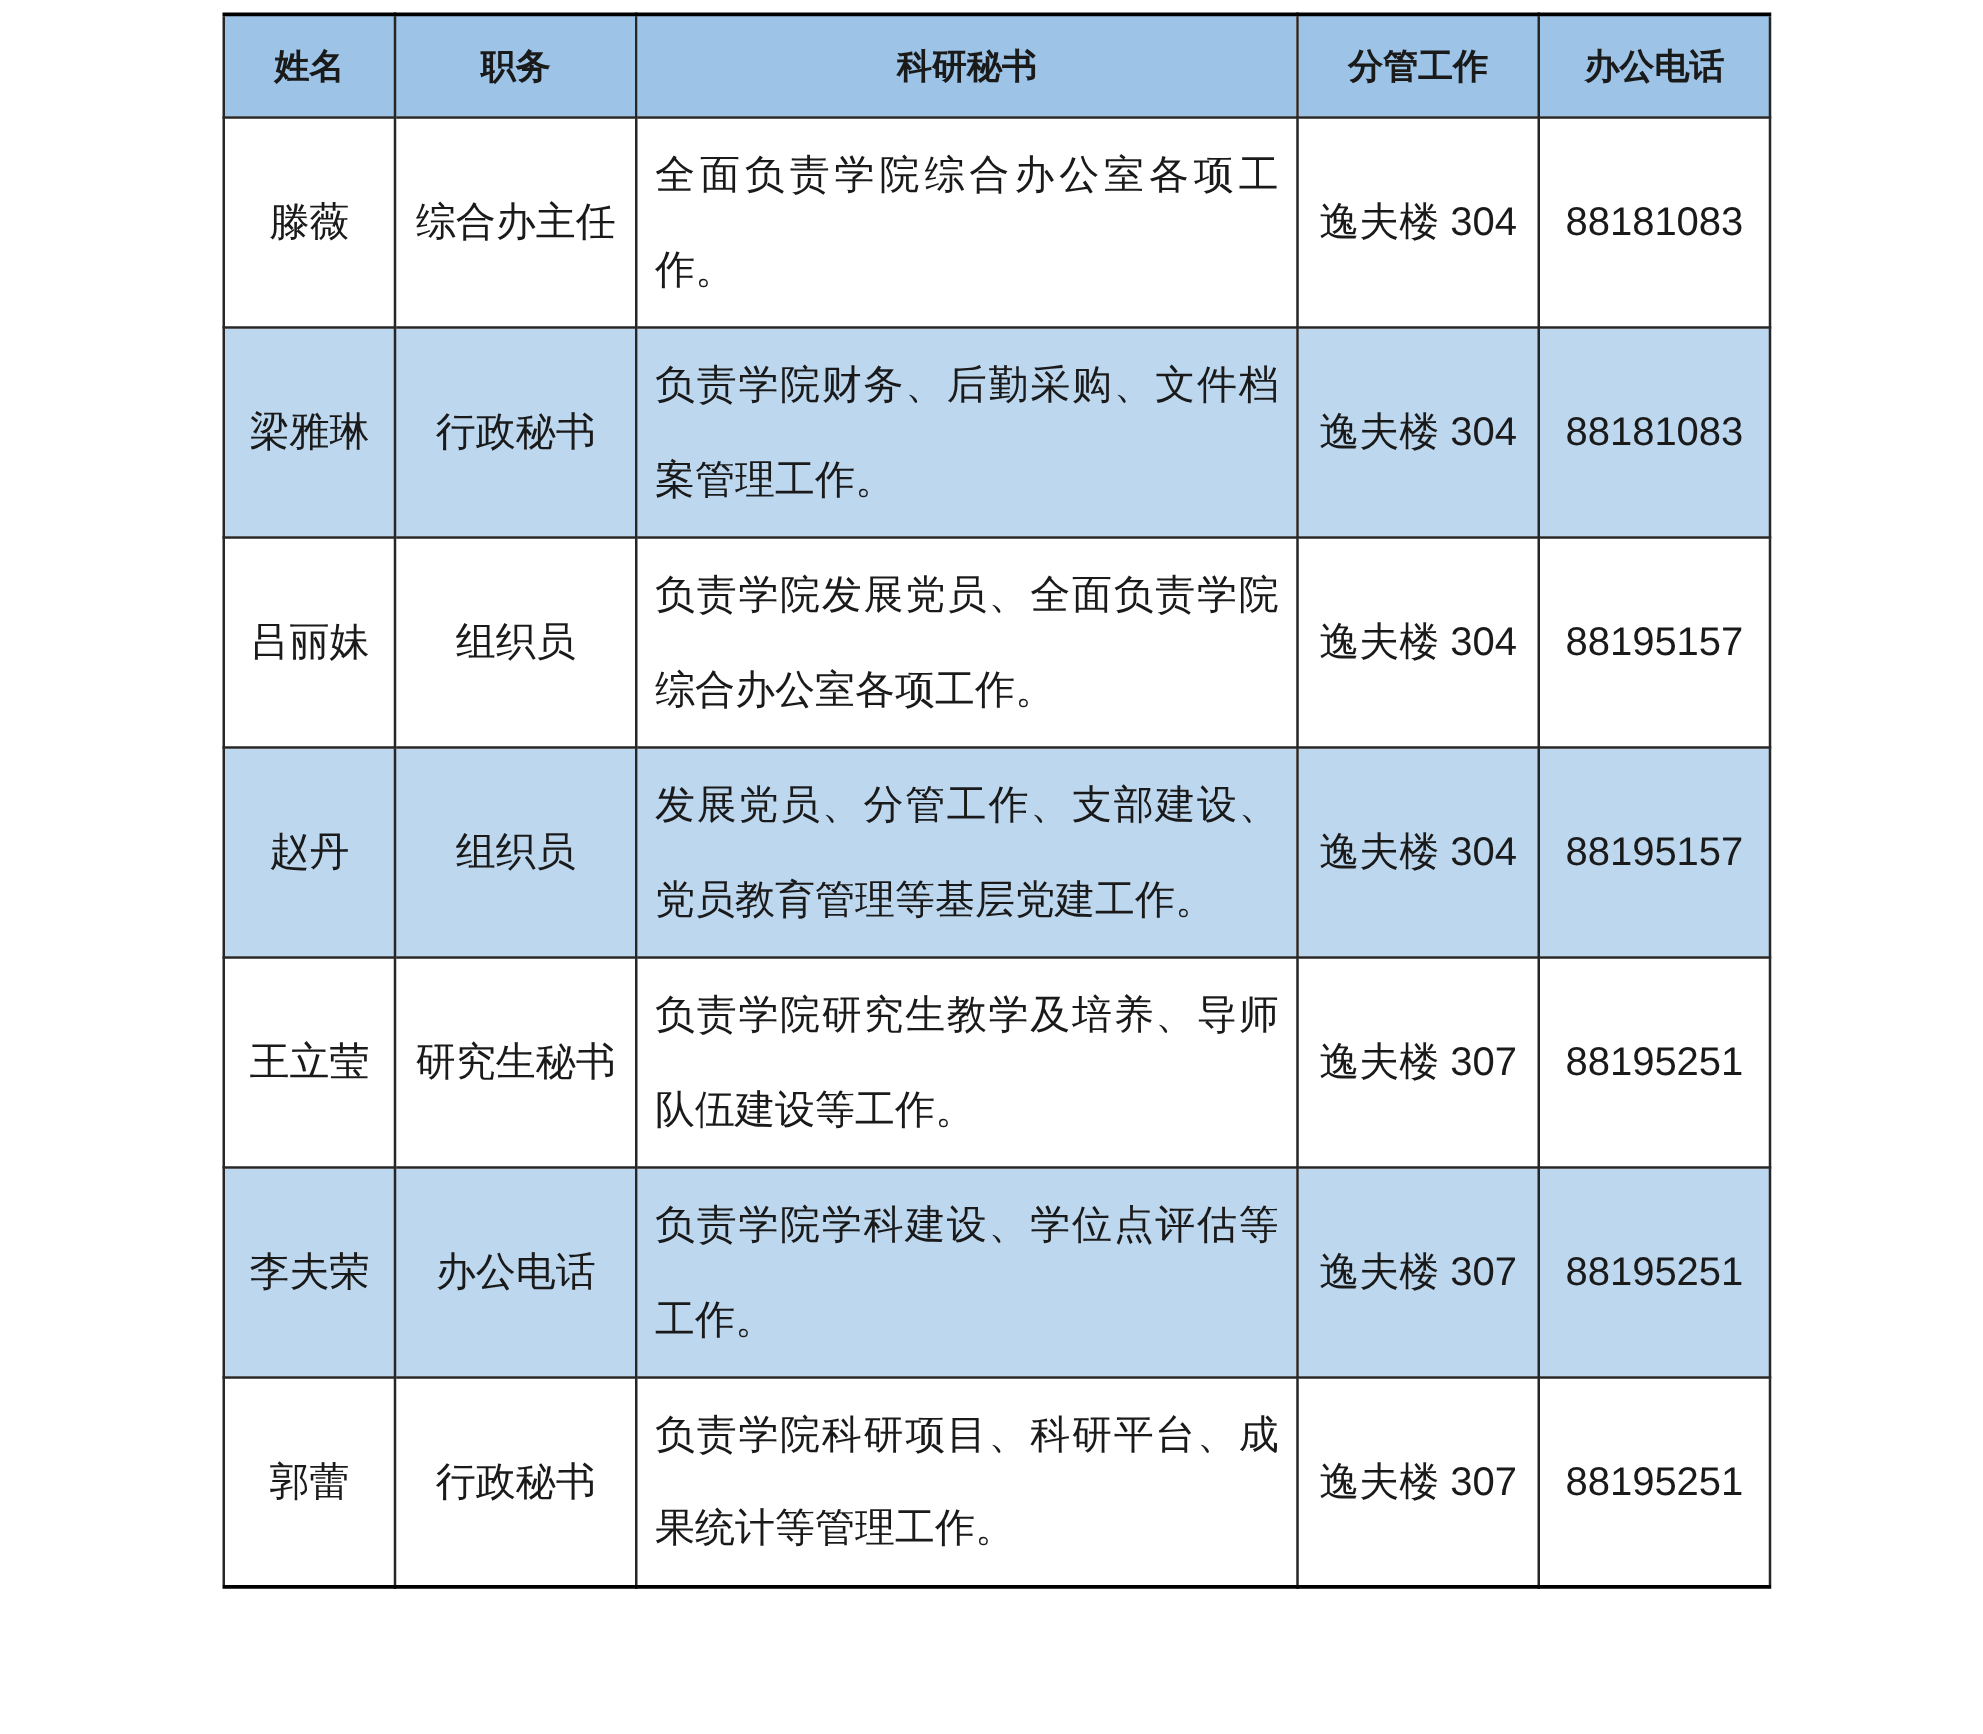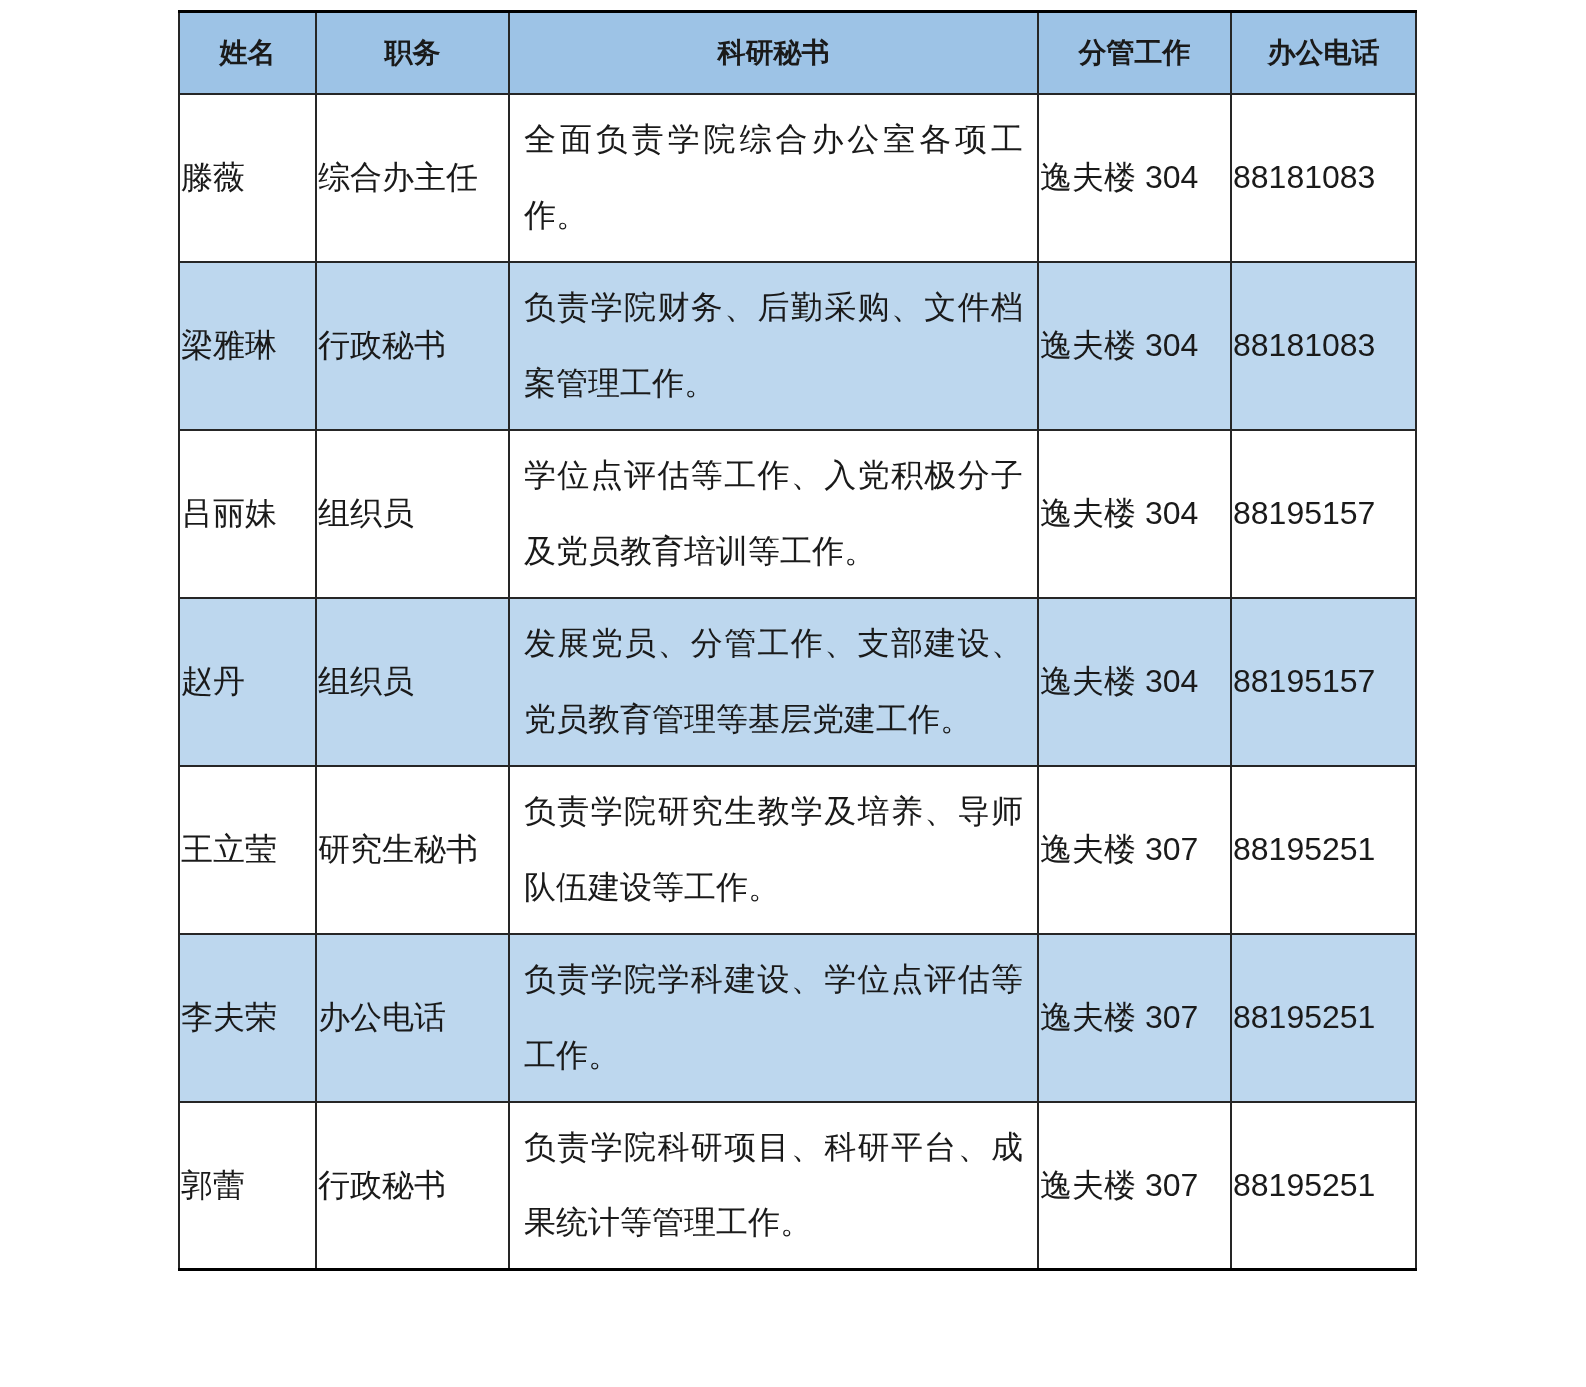--- a/index.html
+++ b/index.html
@@ -37,20 +37,21 @@
     height: 82px;
     font-size: 28px;
     font-weight: bold;
     text-align: center;
     vertical-align: middle;
     color: var(--text, #1a1a1a);
   }
   table.staff td {
     height: 168px;
     font-size: 32px;
+    text-align: center;
     vertical-align: middle;
     background: var(--row-bg, #ffffff);
     line-height: 1.4;
   }
   table.staff tr.alt td {
     background: var(--row-alt-bg, #BDD7EE);
     margin-top: 20px;
   }
   table.staff td.duties {
     text-align: justify;
@@ -91,21 +92,21 @@
       <tr class="alt">
         <td class="name">梁雅琳</td>
         <td class="position">行政秘书</td>
         <td class="duties">负责学院财务、后勤采购、文件档案管理工作。</td>
         <td class="location">逸夫楼 304</td>
         <td class="phone">88181083</td>
       </tr>
       <tr>
         <td class="name">吕丽妹</td>
         <td class="position">组织员</td>
-        <td class="duties">学位点评估等工作、入党积极分子及党员教育培训等工作。</td>
+        <td class="duties">负责学院发展党员、全面负责学院综合办公室各项工作。</td>
         <td class="location">逸夫楼 304</td>
         <td class="phone">88195157</td>
       </tr>
       <tr class="alt">
         <td class="name">赵丹</td>
         <td class="position">组织员</td>
         <td class="duties">发展党员、分管工作、支部建设、党员教育管理等基层党建工作。</td>
         <td class="location">逸夫楼 304</td>
         <td class="phone">88195157</td>
       </tr>

